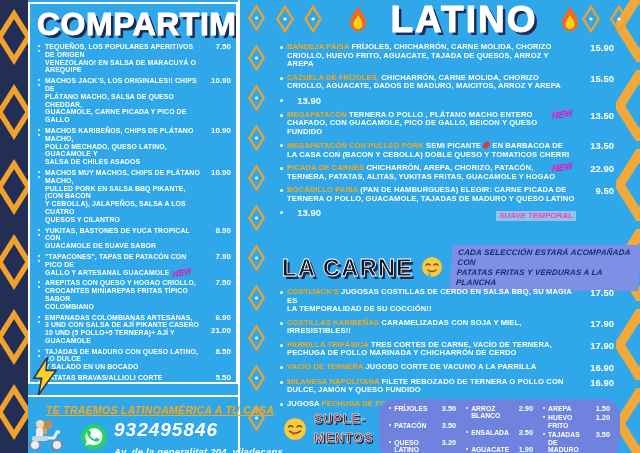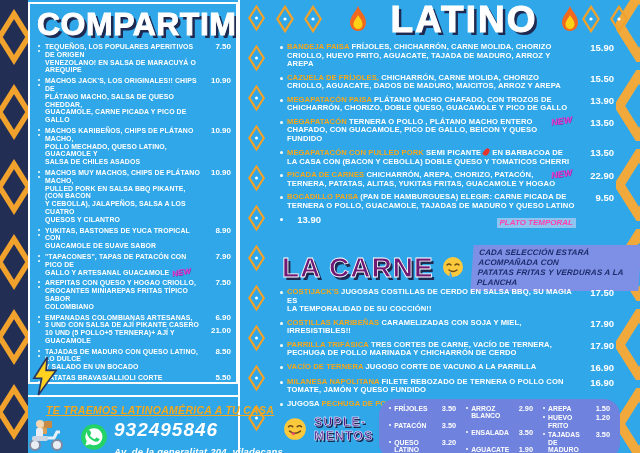--- a/index.html
+++ b/index.html
@@ -52,27 +52,27 @@
   .r-bullet{flex:0 0 3px;width:3px;height:3px;border-radius:50%;background:#fff;margin-top:3px;}
   .r-text{flex:1;font-weight:700;font-size:7.6px;line-height:8.5px;letter-spacing:.1px;color:#fff;
           white-space:pre-line;}
   .r-name{color:#f6a81c;}
   .r-pre,.r-desc{color:#fff;}
   .r-price{flex:0 0 34px;text-align:right;color:#fff;font-weight:700;font-size:9.5px;line-height:10px;}
   .chili-icon{display:inline-block;width:5px;height:8px;background:#e8352c;border-radius:60% 60% 60% 10%;
               transform:rotate(35deg);margin:0 3px -1px 3px;}
   
   .lacarne-header{position:absolute;left:282px;top:245px;display:flex;align-items:center;gap:7px;}
-  .lacarne-title{color:#701a75;font-weight:700;font-size:28px;line-height:34px;letter-spacing:1px;
+  .lacarne-title{color:#0f172a;font-weight:700;font-size:24px;line-height:34px;letter-spacing:1px;
                  text-shadow:2.5px 2.5px 0 #1e2a52;-webkit-text-stroke:.8px #fff;white-space:nowrap;}
   .note-box{background:#7d90e5;color:#1d2b6b;font-style:italic;font-weight:700;font-size:8px;
             line-height:10px;padding:3px 6px;white-space:pre-line;transform:skewX(-4deg);letter-spacing:.2px;}
   
   .suple{position:absolute;left:282px;top:399px;width:338px;display:flex;align-items:center;gap:6px;}
-  .suple-label{color:#4c1d95;font-weight:700;font-size:12.5px;line-height:14px;letter-spacing:1px;
+  .suple-label{color:#7f1d1d;font-weight:700;font-size:12.5px;line-height:19px;letter-spacing:1px;
                text-shadow:1.5px 1.5px 0 #1e2a52;-webkit-text-stroke:.5px #fff;white-space:pre-line;text-align:left;}
   .pill{flex:1;background:#6f82dd;border-radius:16px;padding:6px 10px;display:flex;gap:10px;}
   .pill-col{flex:1;display:flex;flex-direction:column;justify-content:space-between;gap:2px;}
   .srow{display:flex;align-items:flex-start;gap:3px;color:#fff;font-weight:700;font-size:6.8px;line-height:7.4px;}
   .sdot{flex:0 0 2px;width:2px;height:2px;border-radius:50%;background:#fff;margin-top:2px;}
   .slabel{flex:1;}
   .sprice{flex:0 0 18px;text-align:right;font-size:7.4px;}
   
   .tagline{position:absolute;left:46px;top:404px;width:190px;color:#f6a81c;font-style:italic;
            font-weight:700;font-size:10.5px;letter-spacing:.3px;text-decoration:underline;white-space:nowrap;}
@@ -306,34 +306,32 @@
           <path d="M10 1 C13 8 18 10 18 18 A8 8 0 1 1 2 18 C2 11 7 8 10 1Z" fill="#f1681f"></path>
           <path d="M10 10 C12 14 14.5 15 14.5 19.5 A4.5 4.5 0 1 1 5.5 19.5 C5.5 16 8 14 10 10Z" fill="#fcd116"></path>
         </svg>
     </span>
   </div>
 
   <div class="r-col r-col-latino" id="latinoList">
       <div class="r-item">
         <span class="r-bullet"></span>
         <div class="r-text"><span class="r-name">BANDEJA PAISA </span><span class="r-desc">FRÍJOLES, CHICHARRÓN, CARNE MOLIDA, CHORIZO
-CRIOLLO, HUEVO FRITO, AGUACATE, TAJADA DE MADURO, ARROZ Y
+CRIOLLO, HUEVO FRITO, AGUACATE, TAJADA DE QUESOS, ARROZ Y
 AREPA</span></div>
         <div class="r-price">15.90</div>
       </div>
       <div class="r-item">
         <span class="r-bullet"></span>
         <div class="r-text"><span class="r-name">CAZUELA DE FRÍJOLES, </span><span class="r-desc">CHICHARRÓN, CARNE MOLIDA, CHORIZO
 CRIOLLO, AGUACATE, DADOS DE MADURO, MAICITOS, ARROZ Y AREPA</span></div>
         <div class="r-price">15.50</div>
       </div>
       <div class="r-item">
         <span class="r-bullet"></span>
-        <div class="r-text"><span class="r-name">MEGAPATACÓN PAISA </span><span class="r-desc">PLÁTANO MACHO CHAFADO, CON TROZOS DE
-CHICHARRÓN, CHORIZO, DOBLE QUESO, GUACAMOLE Y PICO DE GALLO</span></div>
         <div class="r-price">13.90</div>
       </div>
       <div class="r-item">
         <span class="r-bullet"></span>
         <div class="r-text"><span class="r-name">MEGAPATACÓN </span><span class="r-desc">TERNERA  O POLLO , PLÁTANO MACHO ENTERO
 CHAFADO, CON GUACAMOLE, PICO DE GALLO, BEICON Y QUESO
 FUNDIDO</span></div>
         <span class="badge-new badge-row">NEW</span>
         <div class="r-price">13.50</div>
       </div>
@@ -351,21 +349,21 @@
         <div class="r-price">22.90</div>
       </div>
       <div class="r-item">
         <span class="r-bullet"></span>
         <div class="r-text"><span class="r-name">BOCADILLO PAISA </span><span class="r-desc">(PAN DE HAMBURGUESA) ELEGIR: CARNE PICADA DE
 TERNERA O POLLO, GUACAMOLE, TAJADAS DE MADURO Y QUESO LATINO</span></div>
         <div class="r-price">9.50</div>
       </div>
       <div class="r-item">
         <span class="r-bullet"></span>
-        <span class="plato-badge">PLATO TEMPORAL</span>
+        <span class="plato-badge">SUAVE TEMPORAL</span>
         <div class="r-price">13.90</div>
       </div>
     </div>
 
   <div class="lacarne-header">
     <span class="lacarne-title">LA CARNE</span>
     <span>
       <svg class="emoji-svg" width="24" height="24" viewBox="0 0 24 24">
           <circle cx="12" cy="11" r="10" fill="#fcc93d"></circle>
           <path d="M6 9 q2 -2 4 0" stroke="#694b18" stroke-width="1.4" fill="none" stroke-linecap="round"></path>
@@ -397,21 +395,21 @@
         <div class="r-price">17.90</div>
       </div>
       <div class="r-item">
         <span class="r-bullet"></span>
         <div class="r-text"><span class="r-name">VACÍO DE TERNERA </span><span class="r-desc">JUGOSO CORTE DE  VACUNO A LA PARRILLA</span></div>
         <div class="r-price">16.90</div>
       </div>
       <div class="r-item">
         <span class="r-bullet"></span>
         <div class="r-text"><span class="r-name">MILANESA NAPOLITANA </span><span class="r-desc">FILETE REBOZADO DE TERNERA O POLLO CON
-TOMATE, JAMÓN Y QUESO FUNDIDO</span></div>
+DULCE, JAMÓN Y QUESO FUNDIDO</span></div>
         <div class="r-price">16.90</div>
       </div>
       <div class="r-item">
         <span class="r-bullet"></span>
         <div class="r-text"><span class="r-pre">JUGOSA </span><span class="r-name">PECHUGA DE POLLO MARINADO </span><span class="r-desc">, A LA PLANCHA</span></div>
         <div class="r-price">13.50</div>
       </div>
     </div>
 
   <div class="suple">

